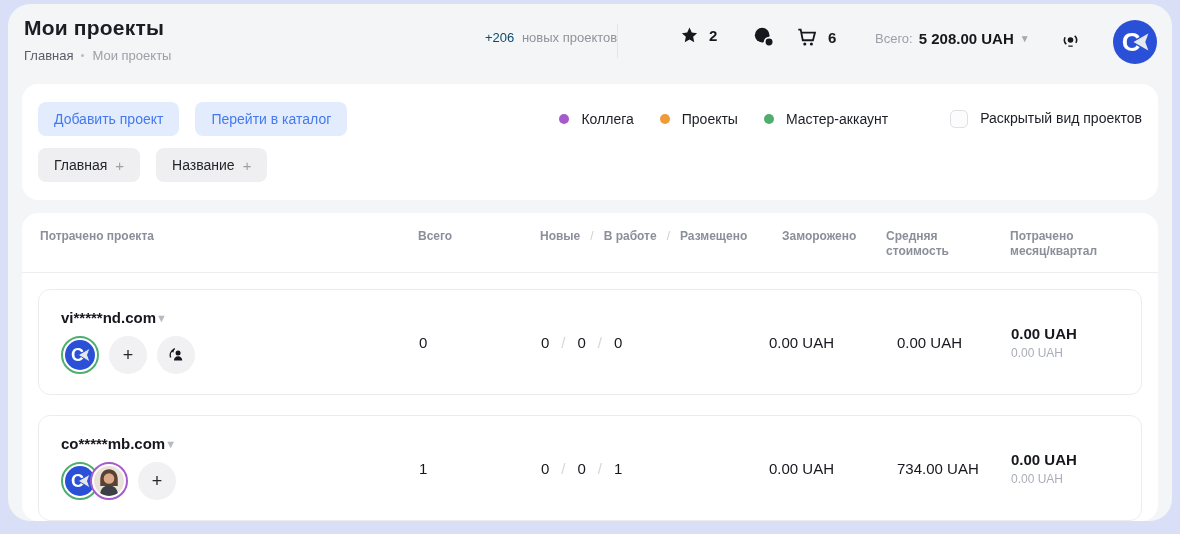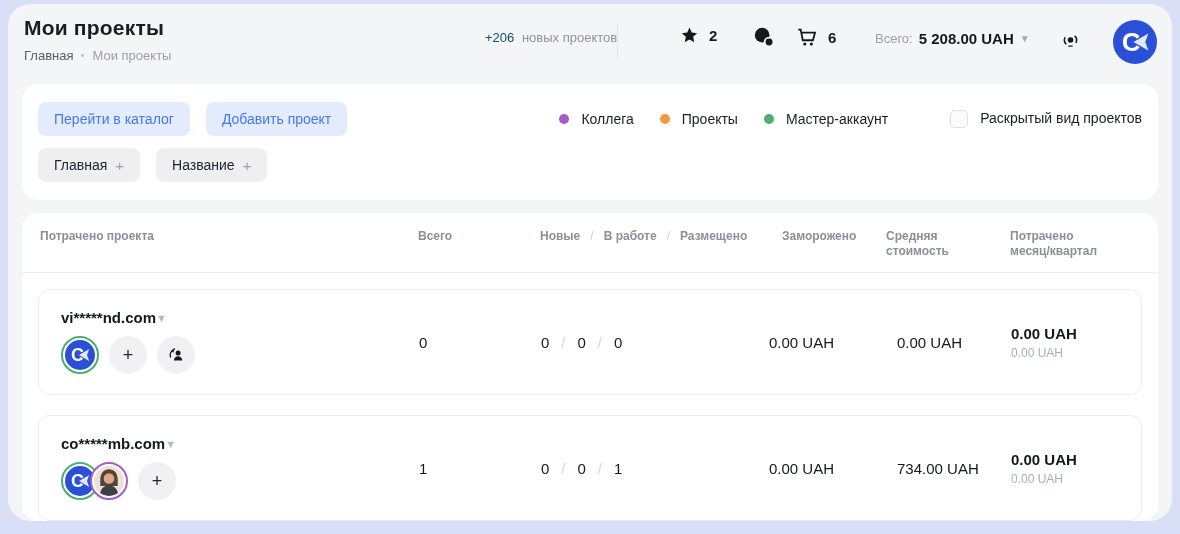--- a/index.html
+++ b/index.html
@@ -175,22 +175,22 @@
       <svg width="44" height="44" viewBox="0 0 48 48">
         <circle cx="24" cy="24" r="24" fill="#2a50d8"></circle>
         <text x="20" y="34" font-size="29" font-weight="bold" fill="#ffffff" text-anchor="middle" font-family="Liberation Sans, sans-serif">C</text>
         <path d="M40 13 L21 24 L40 35 L36 24 Z" fill="#e3e7ee" stroke="#2a50d8" stroke-width="1.5"></path>
       </svg>
     </div>
   </div>
 
   <div class="card toolbar">
     <div class="tb-row1">
+      <button class="btn btn-blue">Добавить проект</button>
       <button class="btn btn-blue">Перейти в каталог</button>
-      <button class="btn btn-blue">Добавить проект</button>
 
       <div class="legend">
         <div class="leg-item">
           <span class="dot dot-colleague"></span>
           <span>Коллега</span>
         </div>
         <div class="leg-item">
           <span class="dot dot-client"></span>
           <span>Проекты</span>
         </div>

